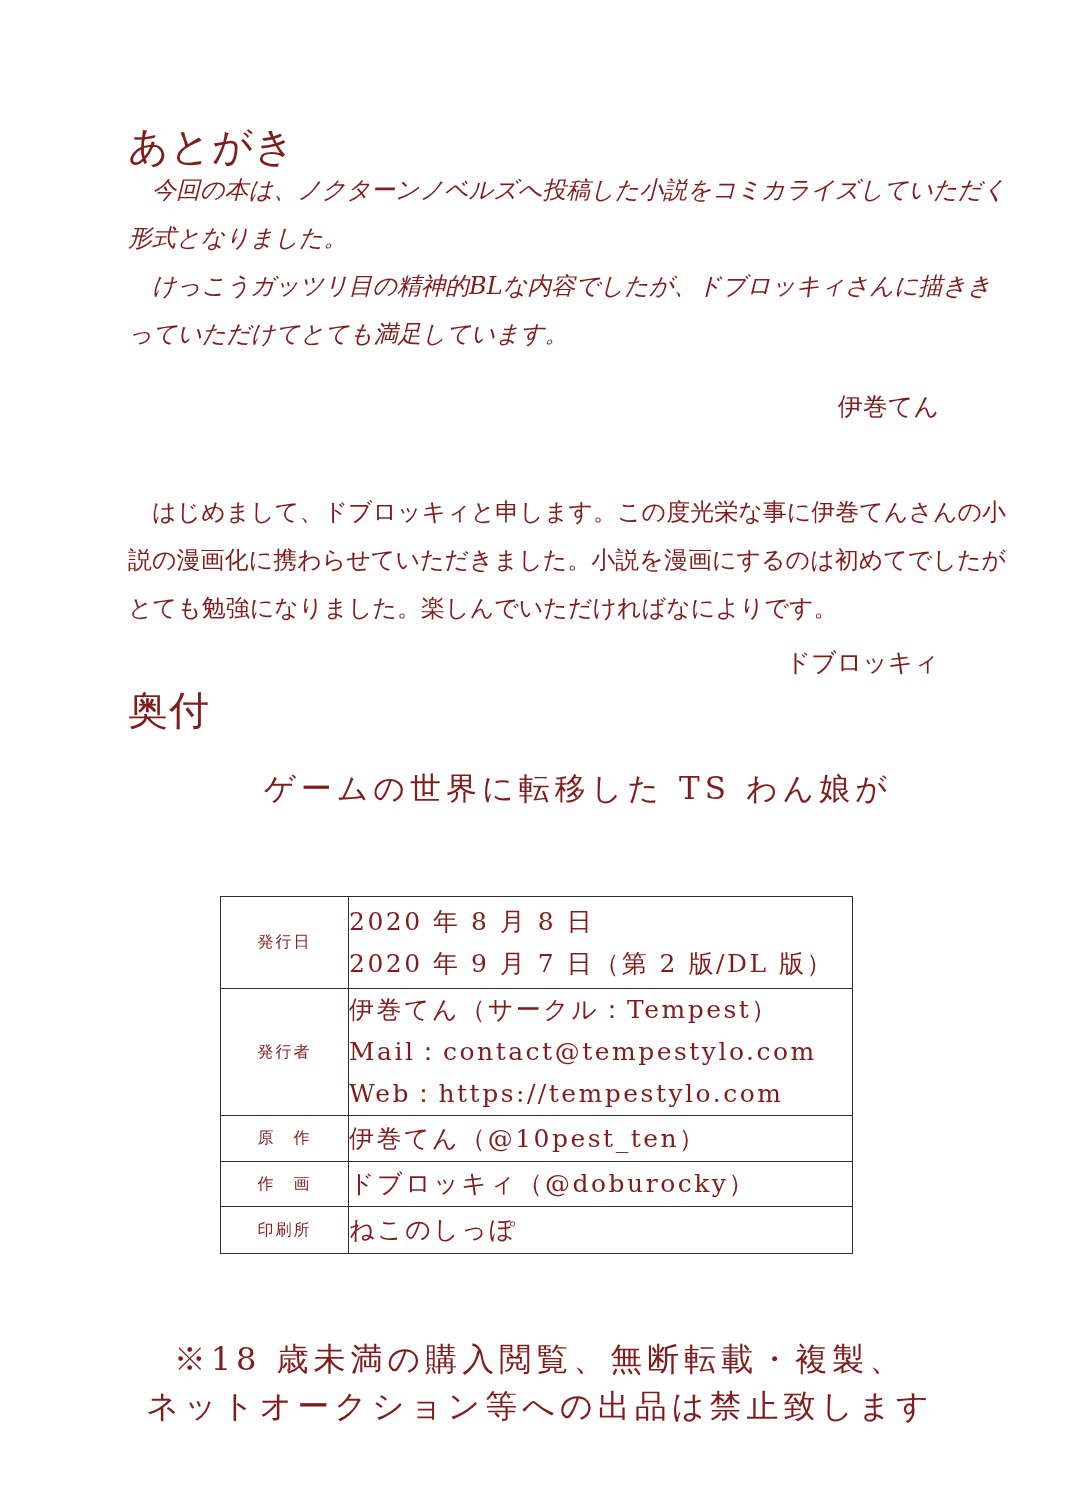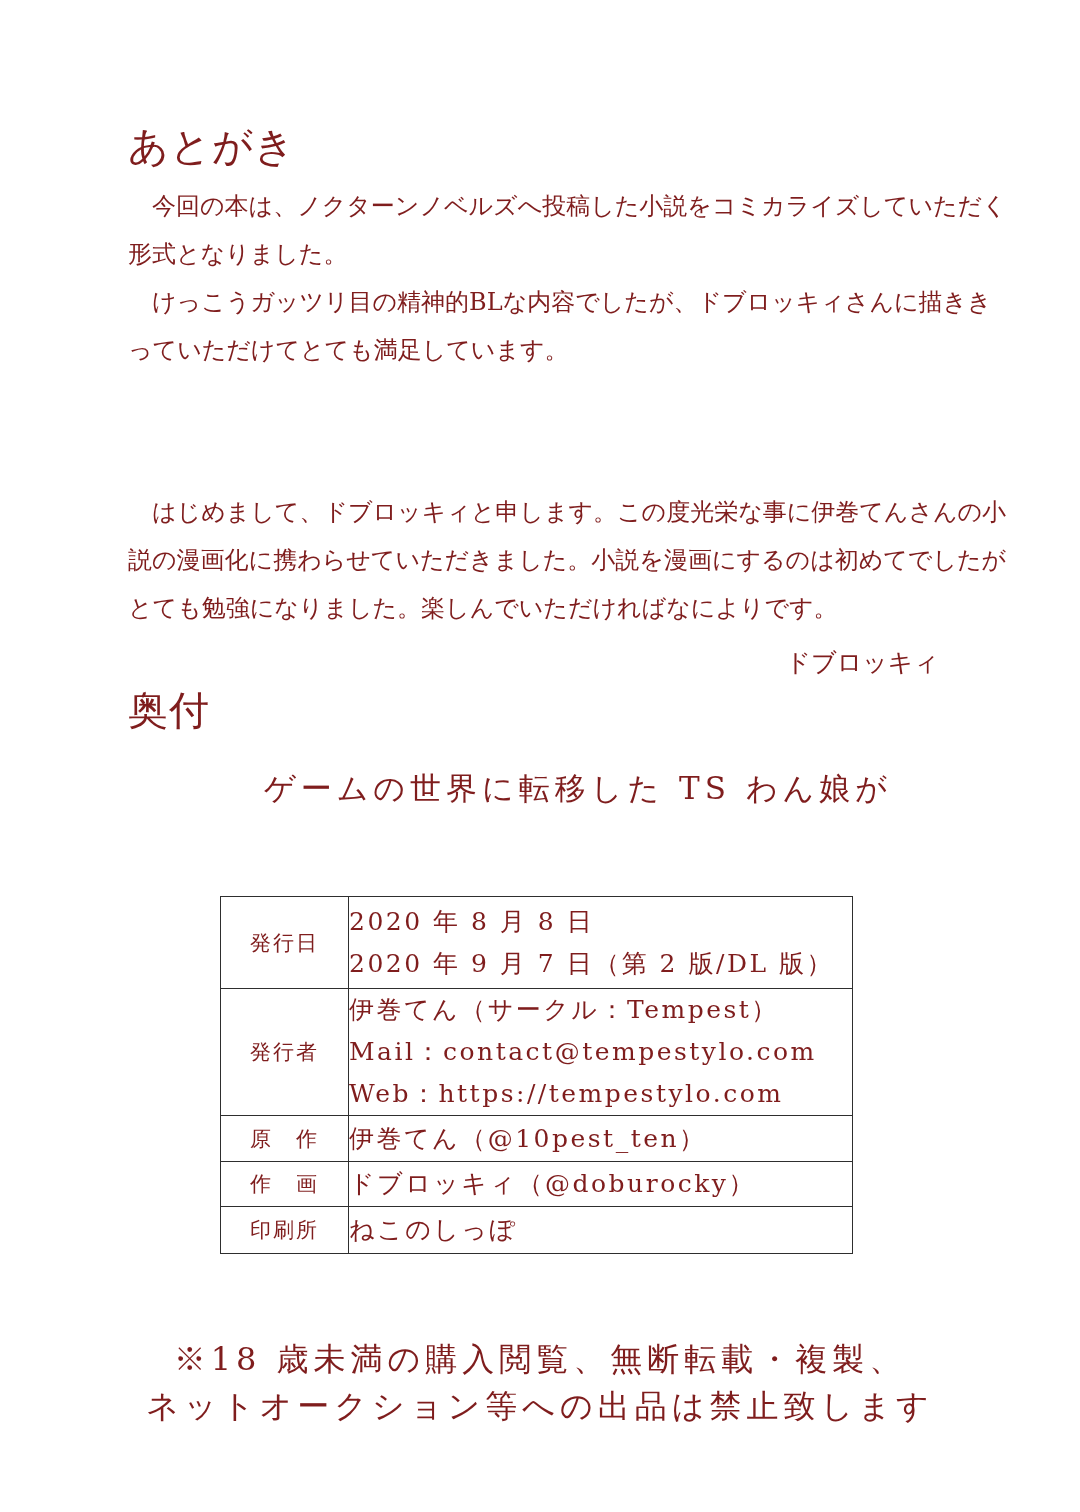--- a/index.html
+++ b/index.html
@@ -60,21 +60,21 @@
     border-collapse:collapse;
   }
   table.colophon td{
     border:1.5px solid #2e2e2e;
     vertical-align:middle;
     padding:0;
   }
   td.lbl{
     width:127px;
     text-align:center;
-    font-size:21px;
+    font-size:16px;
     letter-spacing:2px;
     white-space:nowrap;
   }
   td.val{
     padding-left:13px;
     font-size:25px;
     letter-spacing:2.5px;
     white-space:nowrap;
   }
   td.val .vline{line-height:42px;}
@@ -94,27 +94,28 @@
     white-space:nowrap;
   }
 </style>
 </head>
 <body>
 
 <div class="page">
 
   <h1 class="abs heading" style="top:124px;">あとがき</h1>
 
-  <div class="abs bodyblock" style="top:182px;">
+  <div class="abs bodyblock" style="top:166px;font-style:italic;">
     <div class="line">　今回の本は、ノクターンノベルズへ投稿した小説をコミカライズしていただく</div>
     <div class="line">形式となりました。</div>
     <div class="line">　けっこうガッツリ目の精神的BLな内容でしたが、ドブロッキィさんに描きき</div>
     <div class="line">っていただけてとても満足しています。</div>
   </div>
 
+  <div class="abs sig" style="top:392px;">伊巻てん</div>
 
   <div class="abs bodyblock" style="top:488px;">
     <div class="line">　はじめまして、ドブロッキィと申します。この度光栄な事に伊巻てんさんの小</div>
     <div class="line">説の漫画化に携わらせていただきました。小説を漫画にするのは初めてでしたが</div>
     <div class="line">とても勉強になりました。楽しんでいただければなによりです。</div>
   </div>
 
   <div class="abs sig" style="top:648px;">ドブロッキィ</div>
 
   <h1 class="abs heading" style="top:688px;">奥付</h1>

